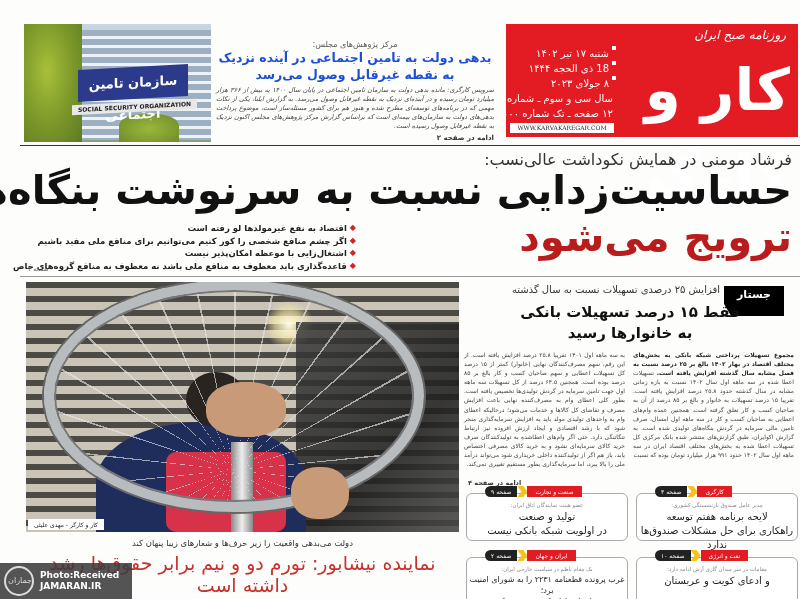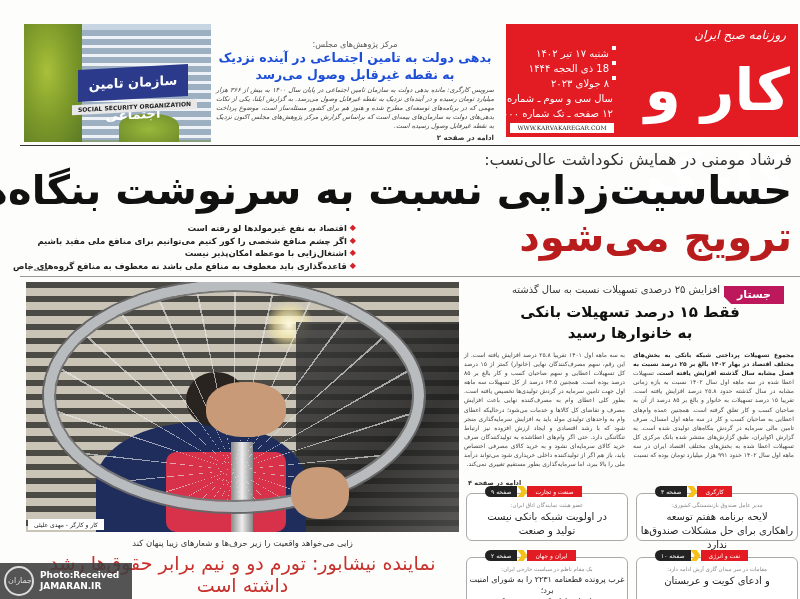--- a/index.html
+++ b/index.html
@@ -64,21 +64,21 @@
   
   .bl-kicker { position: absolute; left: 26px; top: 538px; width: 433px; text-align: center; font-size: 8.5px; color: #333; }
   .bl-head { position: absolute; left: 26px; top: 552px; width: 433px; text-align: center; font-size: 19px; color: #c8302c; line-height: 22px; }
 
   
   .watermark { position: absolute; left: 0; top: 563px; width: 132px; height: 36px; background: rgba(60,60,60,0.88); display: flex; align-items: center; direction: ltr; }
   .watermark .logo { width: 30px; height: 30px; border: 2px solid #ddd; border-radius: 50%; margin-left: 4px; color: #ddd; font-size: 8px; text-align: right; line-height: 26px; }
   .watermark .txt { color: #fff; font-size: 9px; line-height: 11px; margin-left: 6px; font-weight: bold; }
 
   
-  .rc-badge { position: absolute; left: 724px; top: 286px; width: 60px; height: 18px; background: #be185d; color: #fff; font-weight: bold; font-size: 11px; text-align: center; line-height: 18px; clip-path: polygon(0 0, 100% 0, 100% 100%, 12% 100%, 0 60%); }
+  .rc-badge { position: absolute; left: 724px; top: 286px; width: 60px; height: 30px; background: #000000; color: #fff; font-weight: bold; font-size: 11px; text-align: center; line-height: 18px; clip-path: polygon(0 0, 100% 0, 100% 100%, 12% 100%, 0 60%); }
   .rc-kicker { position: absolute; left: 500px; top: 284px; width: 220px; text-align: right; font-size: 10px; color: #333; }
   .rc-head { position: absolute; left: 470px; top: 302px; width: 320px; text-align: center; font-size: 15px; font-weight: bold; color: #111; line-height: 21px; }
   .rc-body { position: absolute; left: 464px; top: 350px; width: 330px; display: flex; gap: 8px; direction: rtl; }
   .rc-body .col { flex: 1; text-align: justify; font-size: 6px; line-height: 9.1px; color: #444; }
   .rc-body .col .lead { font-weight: bold; color: #222; }
   .rc-cont { position: absolute; left: 468px; top: 479px; font-size: 6.5px; font-weight: bold; color: #333; }
 
   
   .box { position: absolute; border: 1px solid #aaa; border-radius: 6px; background: #fff; text-align: center; }
   .box .tag { position: absolute; left: 18px; top: -8px; height: 11px; display: flex; direction: ltr; }
@@ -173,21 +173,21 @@
     <div class="shirt"></div>
     <div class="head"></div>
     <div class="hub"></div>
     <div class="spokes"></div>
     <div class="wheel"></div>
     <div class="hand1"></div>
     <div class="hand2"></div>
     <div class="caption">کار و کارگر - مهدی علیئی</div>
   </div>
 
-  <div class="bl-kicker">زایی می‌خواهد واقعیت را زیر حرف‌ها و شعارهای زیبا پنهان کند</div>
+  <div class="bl-kicker">دولت می‌بدهی واقعیت را زیر حرف‌ها و شعارهای زیبا پنهان کند</div>
   <div class="bl-head">نماینده نیشابور: تورم دو و نیم برابر حقوق‌ها رشد داشته است</div>
 
   <div class="watermark">
     <div class="logo">جماران</div>
     <div class="txt">
       <div>Photo:Received</div>
       <div>JAMARAN.IR</div>
     </div>
   </div>
 
@@ -207,22 +207,22 @@
   <div class="rc-cont">ادامه در صفحه ۴</div>
 
   <div class="box" style="left:466px; top:493px; width:162px; height:48px;">
     <div class="tag">
       <span class="pg">صفحه ۹</span>
       <span class="arr"></span>
       <span class="sec">صنعت و تجارت</span>
     </div>
     <div class="sub">عضو هیئت نمایندگان اتاق ایران:</div>
     <div class="title">
+      <div>تولید و صنعت</div>
       <div>در اولویت شبکه بانکی نیست</div>
-      <div>تولید و صنعت</div>
     </div>
   </div>
 
   <div class="box" style="left:636px; top:493px; width:162px; height:48px;">
     <div class="tag">
       <span class="pg">صفحه ۳</span>
       <span class="arr"></span>
       <span class="sec">کارگری</span>
     </div>
     <div class="sub">مدیر عامل صندوق بازنشستگی کشوری:</div>

